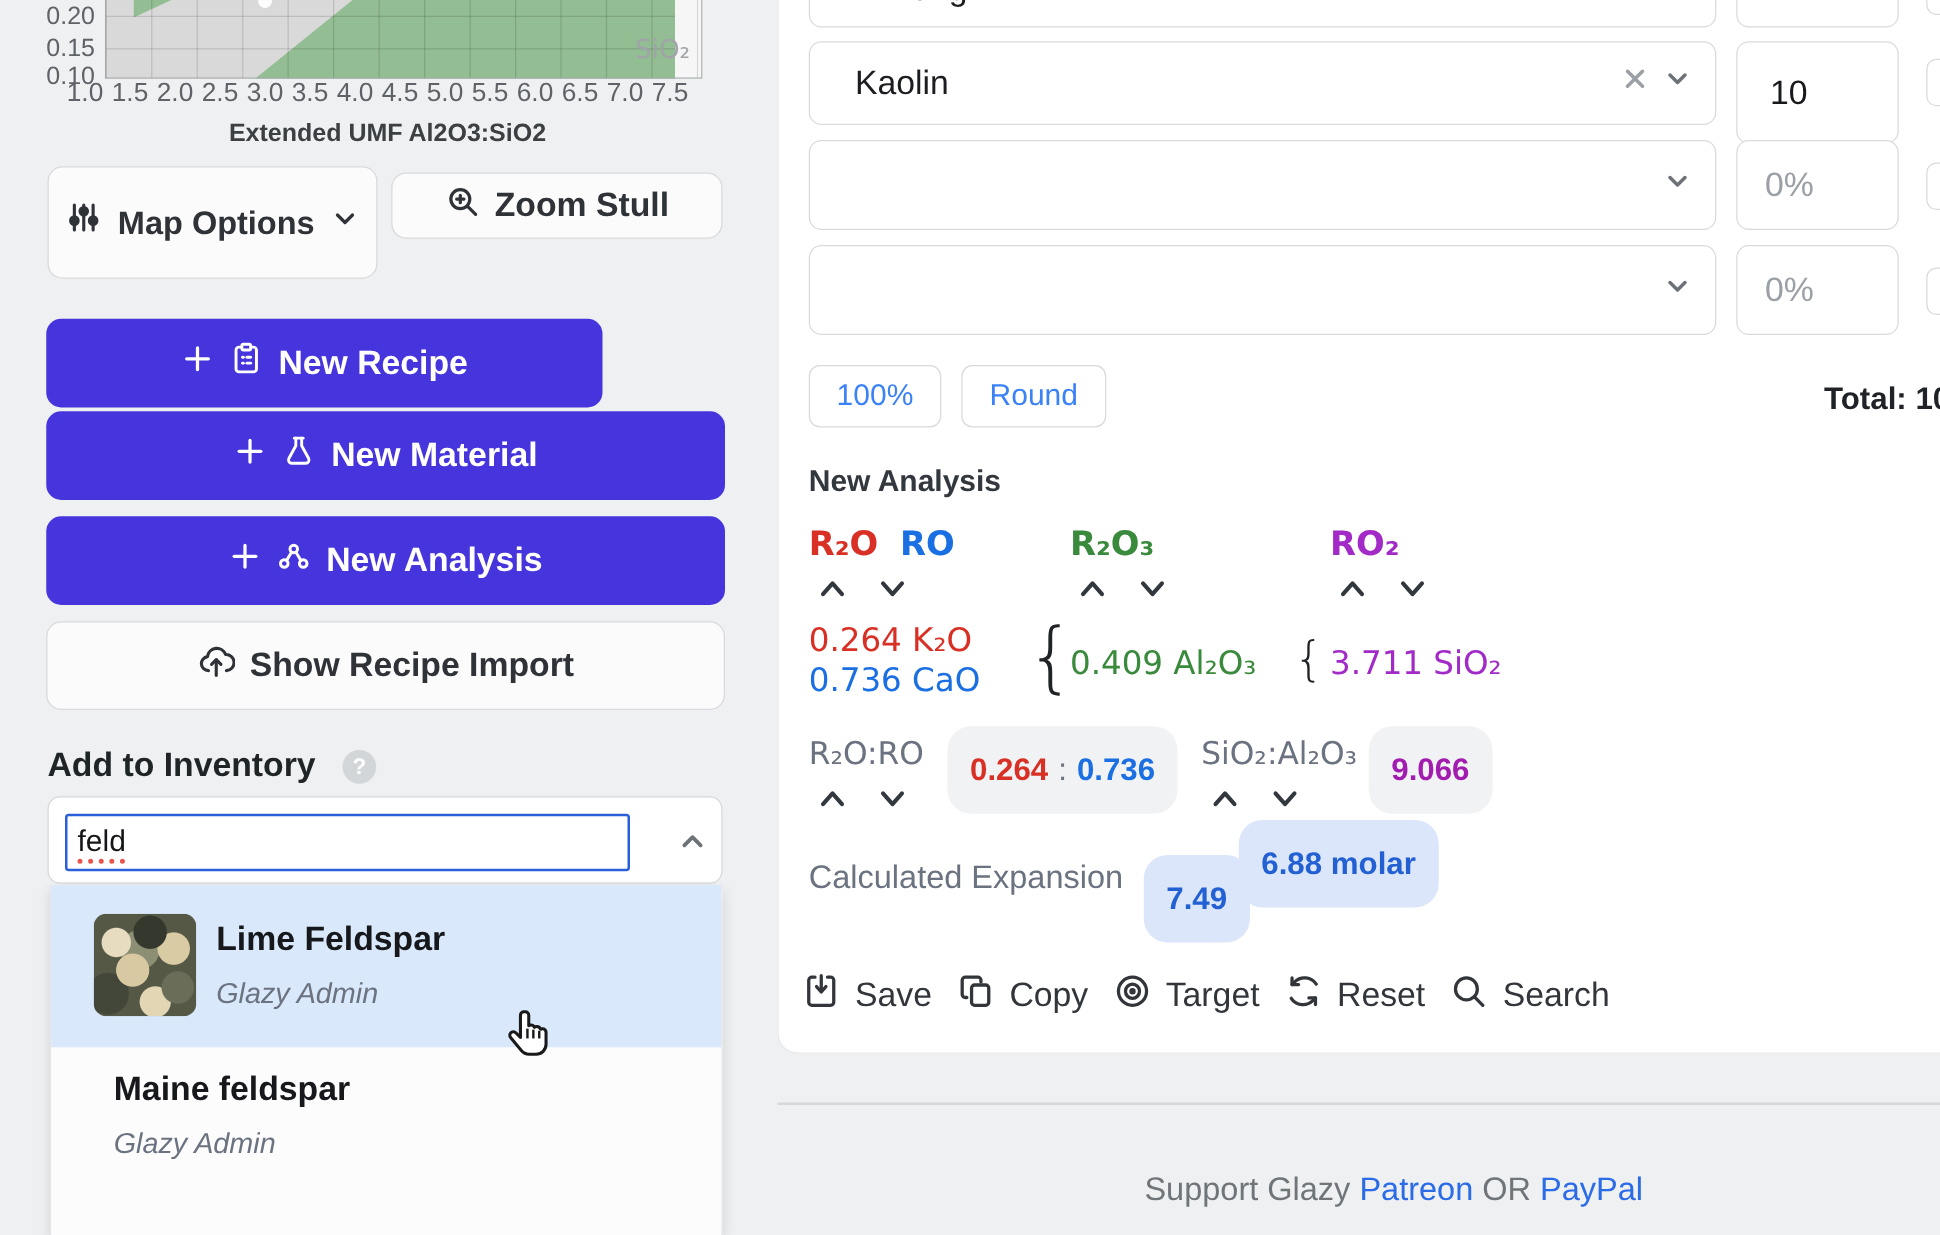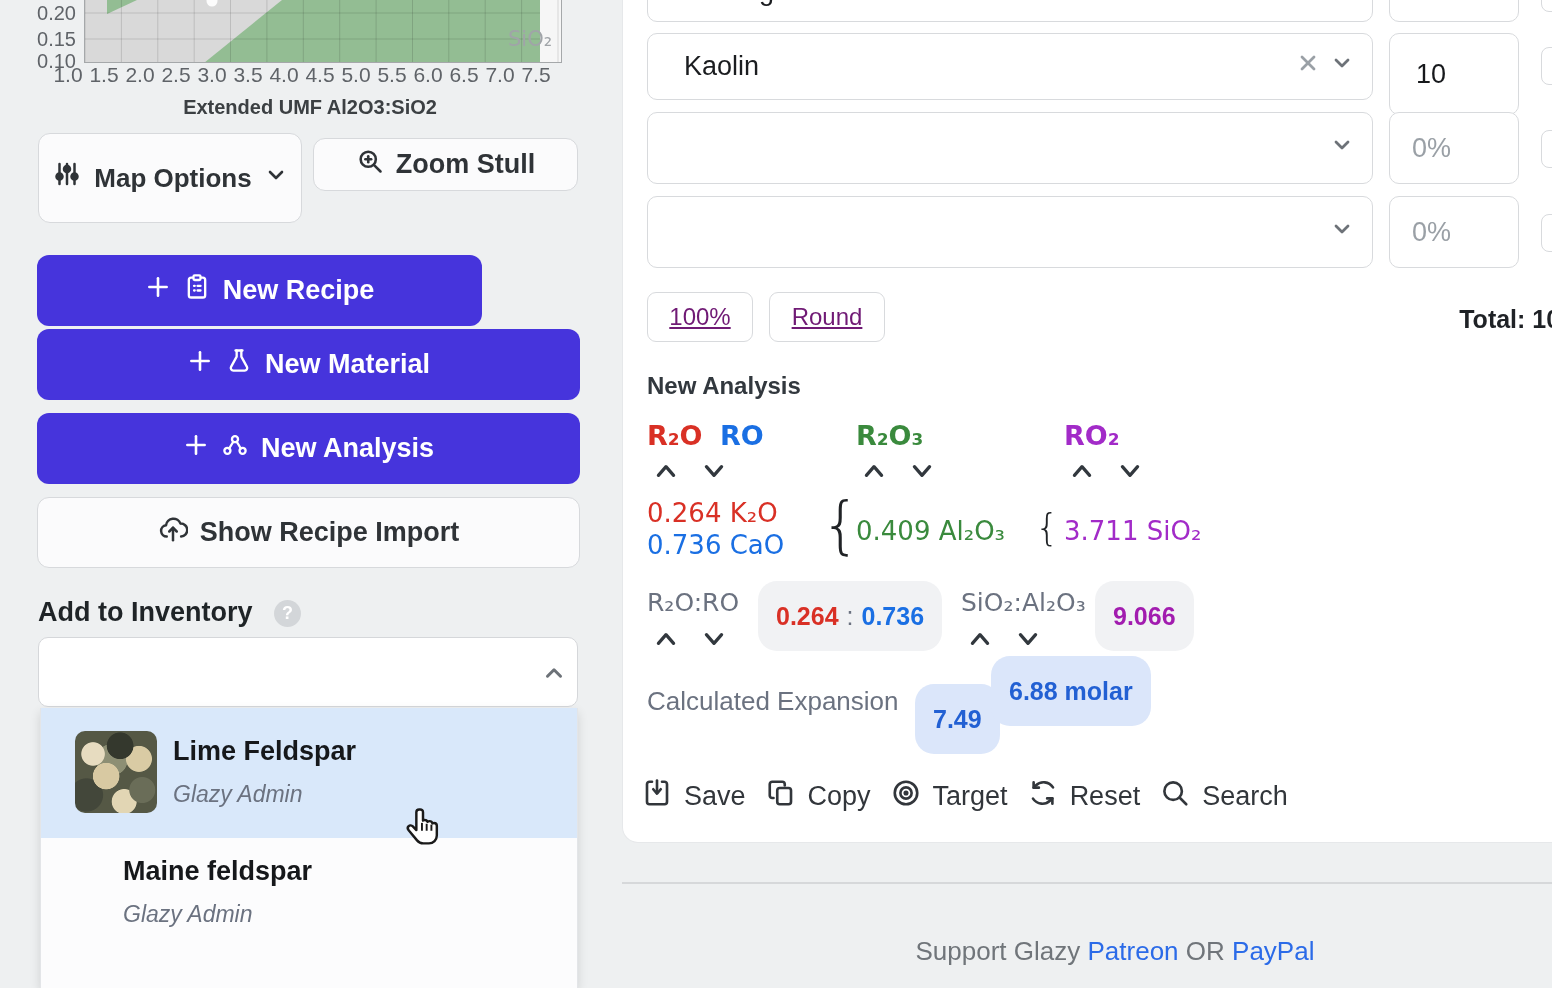--- a/index.html
+++ b/index.html
@@ -52,21 +52,21 @@
   .panel{position:absolute;left:622px;top:0;width:960px;height:843px;background:#ffffff;
          border-bottom-left-radius:16px;border:1px solid #e6e8ea;border-top:none;box-sizing:border-box;}
   .sel{position:absolute;left:24px;width:726px;background:#fff;border:1px solid #d8dadd;border-radius:10px;
        box-sizing:border-box;display:flex;align-items:center;padding:0 18px 0 36px;font-size:27px;color:#1b1d20;}
   .sel .spacer{flex:1;}
   .amt{position:absolute;left:766px;width:130px;background:#fff;border:1px solid #d8dadd;border-radius:10px;
        box-sizing:border-box;display:flex;align-items:center;padding-left:22px;font-size:27px;color:#17191c;}
   .amt.ph{color:#9aa0a6;}
   .stub{position:absolute;left:918px;width:26px;height:38px;background:#fff;border:1px solid #d8dadd;border-radius:8px;box-sizing:border-box;}
   .smallbtn{position:absolute;top:292px;height:50px;border:1px solid #d8dadd;border-radius:9px;background:#fff;
-       display:flex;align-items:center;justify-content:center;font-size:24px;color:#701a75;box-sizing:border-box;text-decoration:underline;}
+       display:flex;align-items:center;justify-content:center;font-size:24px;color:#3b82f6;box-sizing:border-box;}
   .total{position:absolute;right:0;top:305px;font-size:25px;font-weight:bold;color:#1f2226;white-space:nowrap;}
 
   .h-analysis{position:absolute;left:24px;top:372px;font-size:24px;font-weight:bold;color:#32383e;}
   .ox-head{font-size:27px;font-weight:bold;}
   .red{color:#d93025;} .blue{color:#1a6fe3;} .green{color:#3a8a3d;} .purple{color:#a22bc8;}
   .gray{color:#6b7280;}
   .steppers{display:flex;gap:22px;}
   .pill{background:#f1f2f4;border-radius:19px;height:38px;display:inline-flex;align-items:center;
         padding:16px 18px;font-size:25px;}
   .pill-blue{background:#dbe6fa;color:#2260d3;font-weight:bold;}
@@ -225,37 +225,40 @@
       </svg></span>
     <span>Show Recipe Import</span>
   </div>
 
   <div class="abs" style="left:38px;top:597px;font-size:27px;font-weight:bold;color:#1f2427;">
     <span>Add to Inventory</span>
     <span class="help-circle" style="margin-left:14px;">?</span>
   </div>
 
   <div class="combo">
+    <div class="combo-input">
+      <span class="misspell">feld</span>
+    </div>
     <span class="abs" style="left:502px;top:22px;">
       <svg width="26" height="26" viewBox="0 0 24 24" fill="none" stroke="#6d7278" stroke-width="2.8" stroke-linecap="round" stroke-linejoin="round">
           <polyline points="6,15 12,9 18,15"></polyline>
         </svg>
     </span>
   </div>
 
   <div class="dropdown">
     <div class="dd-item1">
       <div class="thumb"></div>
       <div class="abs" style="left:132px;top:28px;">
         <div class="dd-name">Lime Feldspar</div>
         <div class="dd-author">Glazy Admin</div>
       </div>
     </div>
     <div class="dd-item2">
-      <div class="abs" style="left:50px;top:18px;margin-left:32px;">
+      <div class="abs" style="left:50px;top:18px;">
         <div class="dd-name">Maine feldspar</div>
         <div class="dd-author">Glazy Admin</div>
       </div>
     </div>
   </div>
 
   <div class="abs" style="left:402px;top:806px;z-index:50;">
     <svg width="42" height="46" viewBox="0 0 24 26">
       <path d="M9.8 1.8c-.9 0-1.6.7-1.6 1.6v10.2l-2-2.1c-.7-.7-1.8-.8-2.4-.1-.6.6-.6 1.6 0 2.3l4.8 5.8c.9 1.1 2.2 1.7 3.6 1.7h3.2c2.5 0 4.5-2 4.5-4.5v-5.5c0-.9-.7-1.6-1.6-1.6-.3 0-.6.1-.9.2-.2-.7-.9-1.3-1.7-1.3-.4 0-.8.2-1.1.4-.3-.6-.9-1-1.6-1-.4 0-.7.1-1 .3V3.4c0-.9-.7-1.6-1.6-1.6z" fill="#ffffff" stroke="#1a1a1a" stroke-width="1.4" stroke-linejoin="round"></path>
       <line x1="11.4" y1="9.5" x2="11.4" y2="14" stroke="#1a1a1a" stroke-width="1.1"></line>

